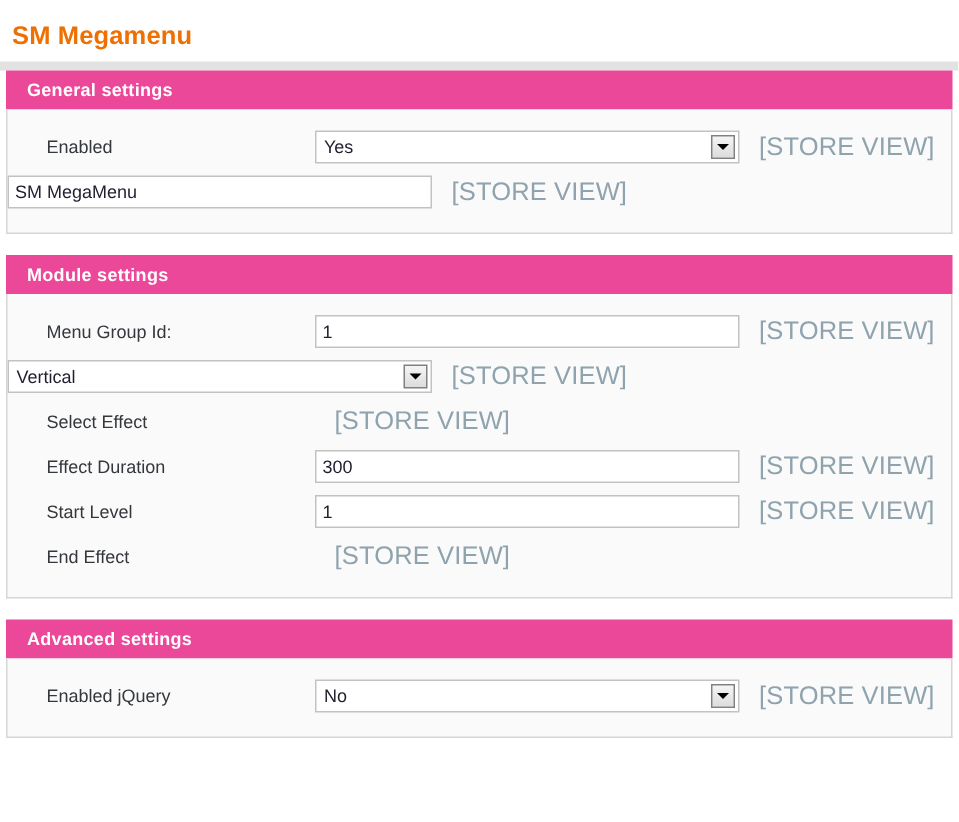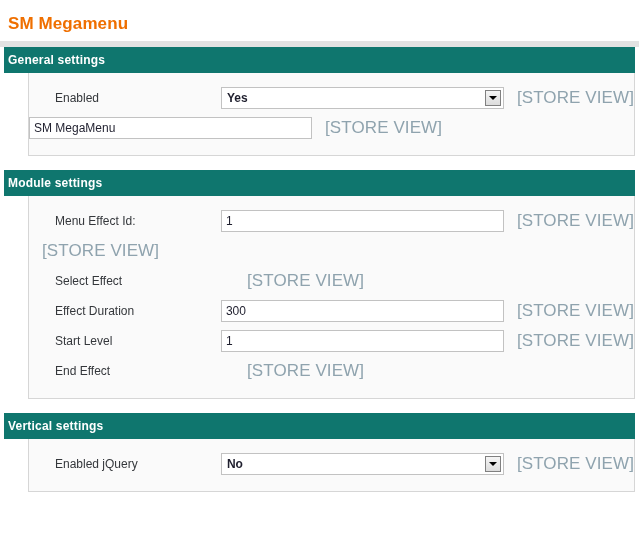--- a/index.html
+++ b/index.html
@@ -40,34 +40,33 @@
   .panel {
     width: 631px;
     margin: 0 auto 0 0;
     margin-left: 4px;
     margin-right: 4px;
   }
   .panel + .panel {
     margin-top: 14px;
   }
   .panel-header {
-    background: #0f766e;
+    background: #ec4899;
     color: #ffffff;
     font-weight: bold;
     font-size: 12px;
     line-height: 14px;
-    padding: 6px 0 6px 4px;
+    padding: 6px 0 6px 14px;
     letter-spacing: 0.2px;
   }
   .panel-body {
     background: #fafafa;
     border: 1px solid #d6d6d6;
     border-top: none;
     padding: 10px 0 12px 0;
-    margin-left: 24px;
   }
 
   
   .form-row {
     display: flex;
     align-items: center;
     height: 30px;
   }
   .row-label {
     width: 205px;
@@ -115,21 +114,20 @@
     position: relative;
     display: flex;
     align-items: center;
     cursor: default;
   }
   .sel .sel-value {
     font-size: 12px;
     color: #1f1f2e;
     padding-left: 5px;
     line-height: 20px;
-    font-weight: bold;
   }
   .sel .sel-btn {
     position: absolute;
     right: 2px;
     top: 2px;
     width: 16px;
     height: 16px;
     background: linear-gradient(180deg, #f5f5f5 0%, #dcdcdc 100%);
     border: 1px solid #808080;
     box-sizing: border-box;
@@ -172,25 +170,33 @@
         <div class="form-row">
           <div class="row-field"><input class="txt" type="text" value="SM MegaMenu" style=""></div>
           <div class="row-scope">[STORE VIEW]</div>
         </div>
       </div>
     </div>
     <div class="panel">
       <div class="panel-header">Module settings</div>
       <div class="panel-body">
         <div class="form-row">
-          <div class="row-label">Menu Effect Id:</div>
+          <div class="row-label">Menu Group Id:</div>
           <div class="row-field"><input class="txt" type="text" value="1" style=""></div>
           <div class="row-scope">[STORE VIEW]</div>
         </div>
         <div class="form-row">
+          <div class="row-field">
+            <div class="sel">
+              <span class="sel-value">Vertical</span>
+              <span class="sel-btn">
+                <span class="caret"></span>
+              </span>
+            </div>
+          </div>
           <div class="row-scope">[STORE VIEW]</div>
         </div>
         <div class="form-row">
           <div class="row-label">Select Effect</div>
           <div class="row-scope">[STORE VIEW]</div>
         </div>
         <div class="form-row">
           <div class="row-label">Effect Duration</div>
           <div class="row-field"><input class="txt" type="text" value="300" style=""></div>
           <div class="row-scope">[STORE VIEW]</div>
@@ -200,21 +206,21 @@
           <div class="row-field"><input class="txt" type="text" value="1" style=""></div>
           <div class="row-scope">[STORE VIEW]</div>
         </div>
         <div class="form-row">
           <div class="row-label">End Effect</div>
           <div class="row-scope">[STORE VIEW]</div>
         </div>
       </div>
     </div>
     <div class="panel">
-      <div class="panel-header">Vertical settings</div>
+      <div class="panel-header">Advanced settings</div>
       <div class="panel-body">
         <div class="form-row">
           <div class="row-label">Enabled jQuery</div>
           <div class="row-field">
             <div class="sel">
               <span class="sel-value">No</span>
               <span class="sel-btn">
                 <span class="caret"></span>
               </span>
             </div>

